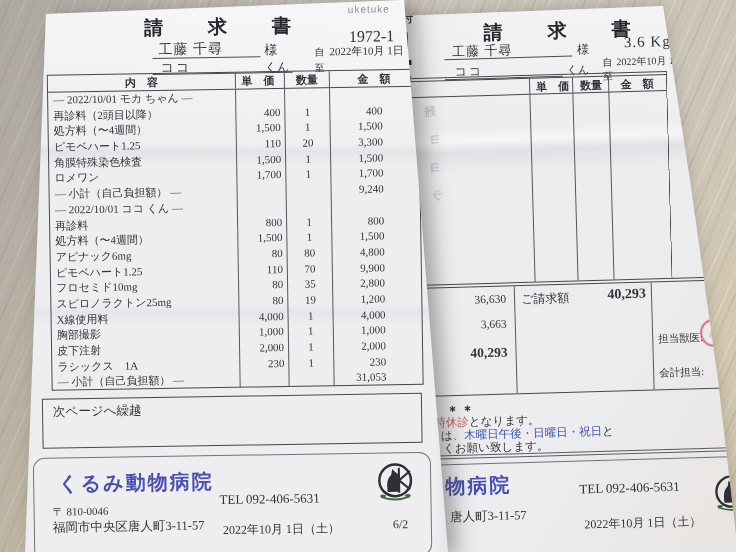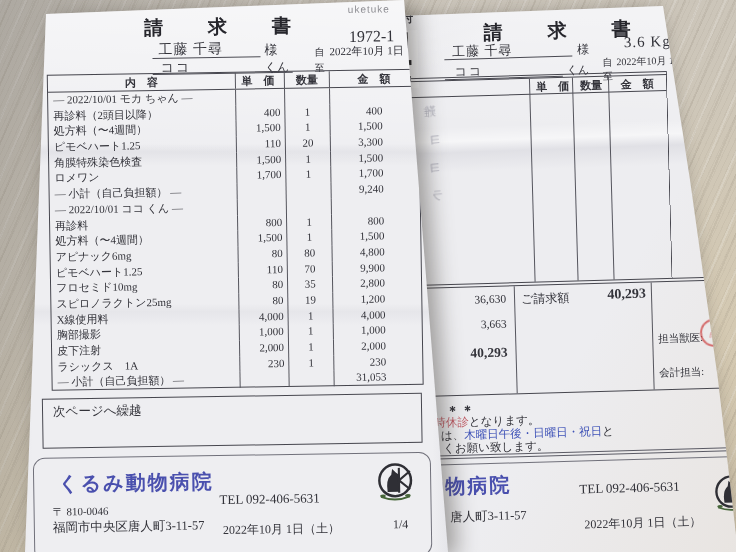--- a/index.html
+++ b/index.html
@@ -344,21 +344,21 @@
         <div class="carry">
           <div class="abs" style="left:10px;top:4px;font-size:12.5px;">次ページへ繰越</div>
         </div>
 
         <div class="footbox" style="left:30px;top:455px;width:398px;height:104px;">
           <div class="abs clinic" style="left:24px;top:12px;color:#4a50ae;">くるみ動物病院</div>
           <div class="abs num" style="left:185px;top:36px;font-size:13px;">TEL 092-406-5631</div>
           <div class="abs num" style="left:18px;top:46px;font-size:11px;">〒 810-0046</div>
           <div class="abs" style="left:18px;top:61px;font-size:12.5px;">福岡市中央区唐人町3-11-57</div>
           <div class="abs num" style="left:188px;top:66px;font-size:12px;">2022年10月 1日（土）</div>
-          <div class="abs num" style="left:358px;top:64px;font-size:12px;">1/4</div>
+          <div class="abs num" style="left:358px;top:64px;font-size:12px;">6/2</div>
           <svg class="abs" style="left:338px;top:6px;" width="46" height="48" viewBox="0 0 48 48">
             <circle cx="24" cy="21" r="16.5" fill="none" stroke="#2f2f35" stroke-width="2.6"></circle>
             <path d="M16 33 Q14 20 20 15 L21 9 L25 13 Q28 14 28 18 L28 33 Z" fill="#2f2f35"></path>
             <path d="M28 8 L28 34 M28 21 L39.5 11.5 M28 21 L39.5 30.5" stroke="#2f2f35" stroke-width="2.2" fill="none"></path>
             <path d="M9 38 Q24 44 39 38" stroke="#47663a" stroke-width="2" fill="none"></path>
             <ellipse cx="11" cy="37" rx="3" ry="1.6" fill="#47663a"></ellipse>
             <ellipse cx="37" cy="37" rx="3" ry="1.6" fill="#47663a"></ellipse>
           </svg>
         </div>
 

